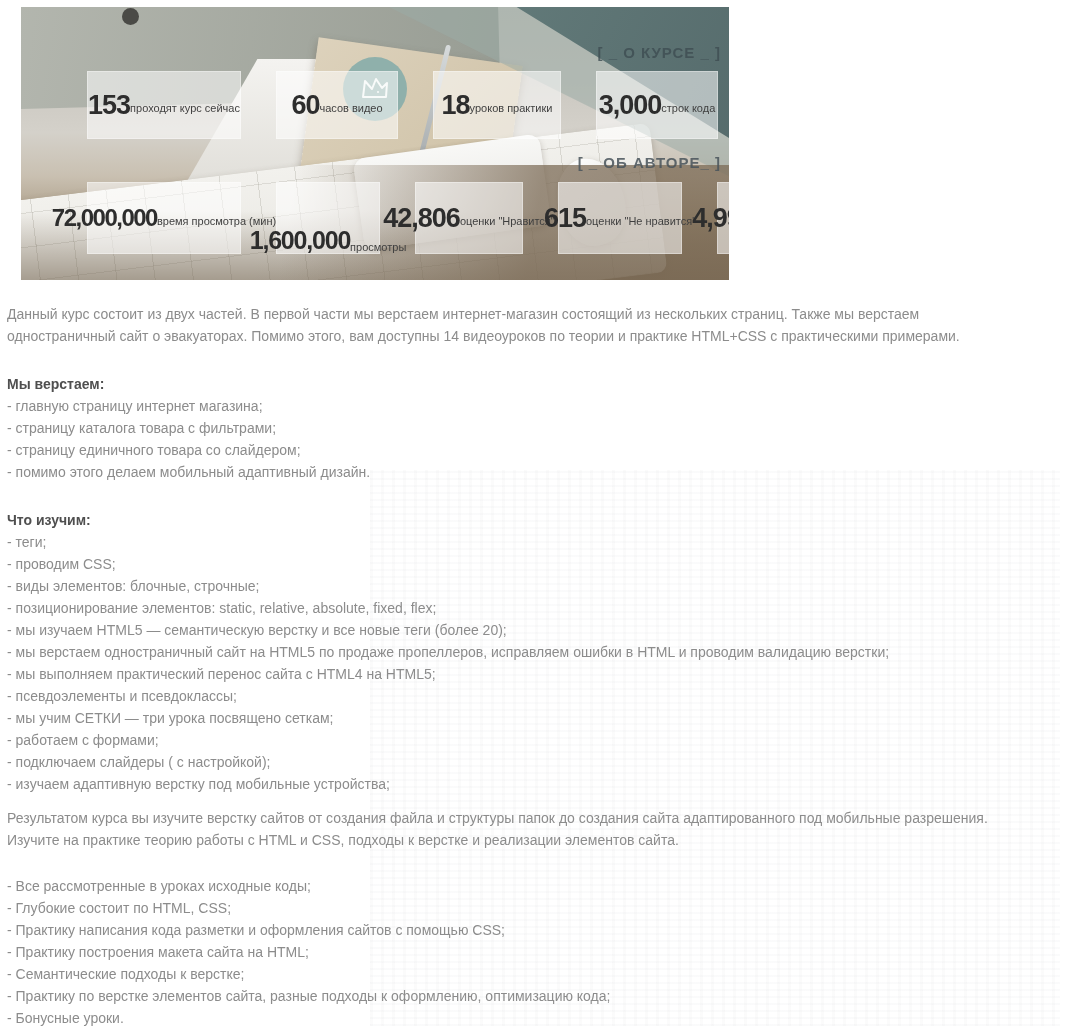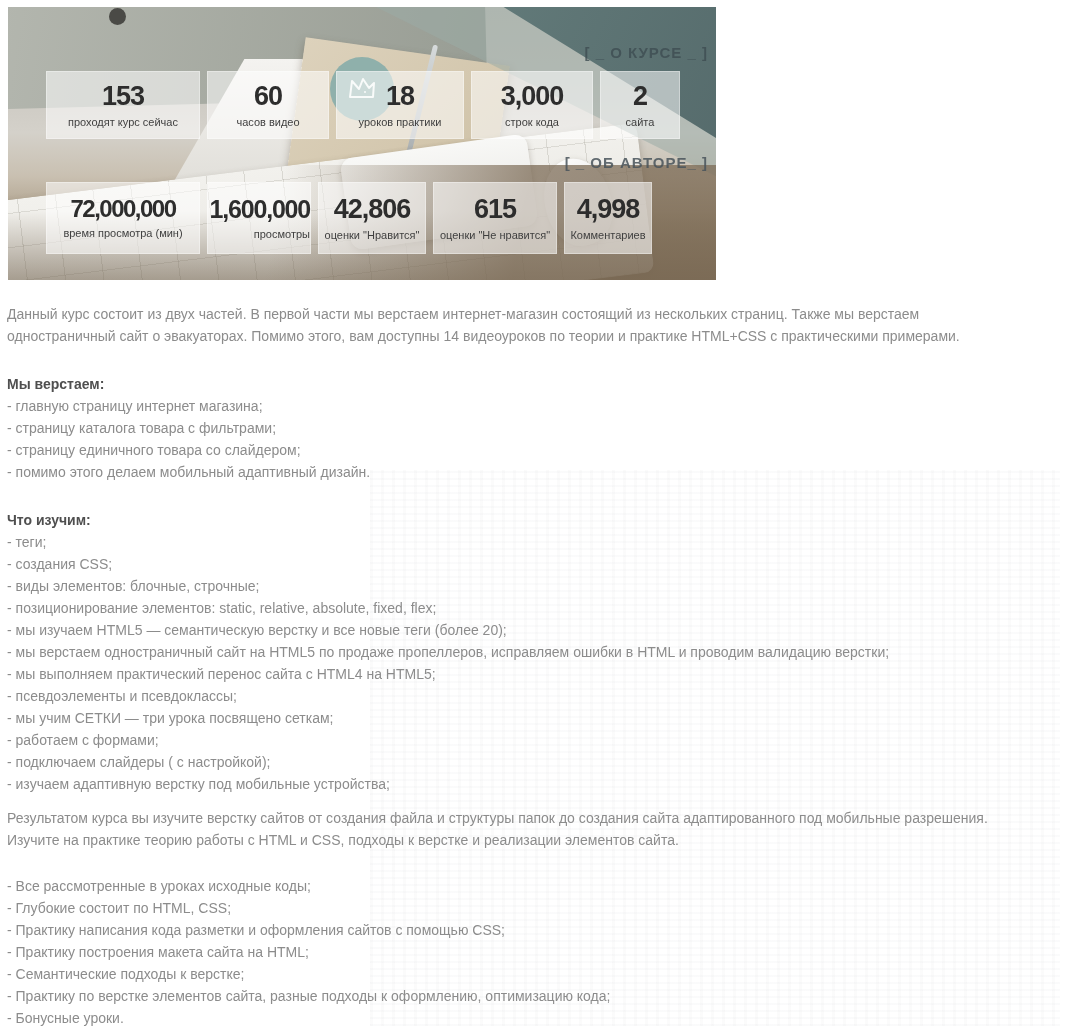--- a/index.html
+++ b/index.html
@@ -1,20 +1,20 @@
 <!DOCTYPE html>
 <html lang="ru"><head>
 <meta charset="utf-8">
 <style>
   html,body{margin:0;padding:0;background:#ffffff;}
   .page{position:relative;width:1077px;height:1035px;background:#ffffff;overflow:hidden;
         font-family:"Liberation Sans", sans-serif;}
 
   
-  .hero{position:absolute;left:8px;top:7px;width:708px;height:273px;overflow:hidden;
+  .hero{position:absolute;left:21px;top:7px;width:708px;height:273px;overflow:hidden;
         background:linear-gradient(180deg,#c6c4bc 0%,#cbc8c1 28%,#d4d1ca 46%,#c9c0b1 62%,#a5967f 80%,#8b7a63 100%);text-decoration:underline;}
   .hero .layer{position:absolute;}
   .imac-back{left:-22px;top:-22px;width:500px;height:118px;border-radius:0 0 18px 18px;
         background:linear-gradient(100deg,#b4b7af,#989d94);transform:rotate(-1.5deg);}
   .apple-logo{left:101px;top:1px;width:17px;height:17px;border-radius:50%;background:#4a4a46;}
   .imac-stand{left:150px;top:52px;width:270px;height:150px;
         background:linear-gradient(#f4f3f0,#dddbd5);
         clip-path:polygon(32% 0,68% 0,100% 100%,0 100%);}
   .notebook{left:287px;top:44px;width:206px;height:140px;transform:rotate(8deg);
         background:linear-gradient(130deg,#ddd2bc,#cdc0a5);box-shadow:0 4px 8px rgba(90,75,55,0.35);}
@@ -46,22 +46,22 @@
   .bracket-label{position:absolute;right:8px;font-size:15px;font-weight:bold;letter-spacing:1px;
         white-space:nowrap;}
   .label-course{top:37px;color:#3e4d52;opacity:.8;}
   .label-author{top:147px;color:#49545b;opacity:.85;}
 
   
   .stats-row{position:absolute;left:38px;display:flex;gap:7px;}
   .row1{top:64px;height:68px;}
   .row2{top:175px;height:72px;}
   .stat-box{background:rgba(255,255,255,0.55);border:1px solid rgba(255,255,255,0.35);
-        box-sizing:border-box;display:flex;flex-direction:column;justify-content:center;
-        align-items:center;text-align:center;}
+        box-sizing:border-box;display:flex;flex-direction:row;justify-content:center;
+        align-items:center;text-align:center;margin-left:28px;}
   .row1 div.stat-box:nth-of-type(1){width:154px;}
   .row1 div.stat-box:nth-of-type(2){width:122px;}
   .row1 div.stat-box:nth-of-type(3){width:128px;}
   .row1 div.stat-box:nth-of-type(4){width:122px;}
   .row1 div.stat-box:nth-of-type(5){width:80px;}
   .row2 div.stat-box:nth-of-type(1){width:154px;}
   .row2 div.stat-box:nth-of-type(2){width:104px;align-items:flex-end;}
   .row2 div.stat-box:nth-of-type(3){width:108px;}
   .row2 div.stat-box:nth-of-type(4){width:124px;}
   .row2 div.stat-box:nth-of-type(5){width:88px;}
@@ -187,21 +187,21 @@
 
 
         <div class="line">- помимо этого делаем мобильный адаптивный дизайн.</div>
       </div>
 
     <div class="sec-heading">Что изучим:</div>
     <div>
 
         <div class="line">- теги;</div>
 
-        <div class="line">- создания CSS;</div>
+        <div class="line">- проводим CSS;</div>
 
         <div class="line">- виды элементов: блочные, строчные;</div>
 
         <div class="line">- позиционирование элементов: static, relative, absolute, fixed, flex;</div>
 
         <div class="line">- мы изучаем HTML5 — семантическую верстку и все новые теги (более 20);</div>
 
         <div class="line">- мы верстаем одностраничный сайт на HTML5 по продаже пропеллеров, исправляем ошибки в HTML и проводим валидацию верстки;</div>
 
         <div class="line">- мы выполняем практический перенос сайта с HTML4 на HTML5;</div>

